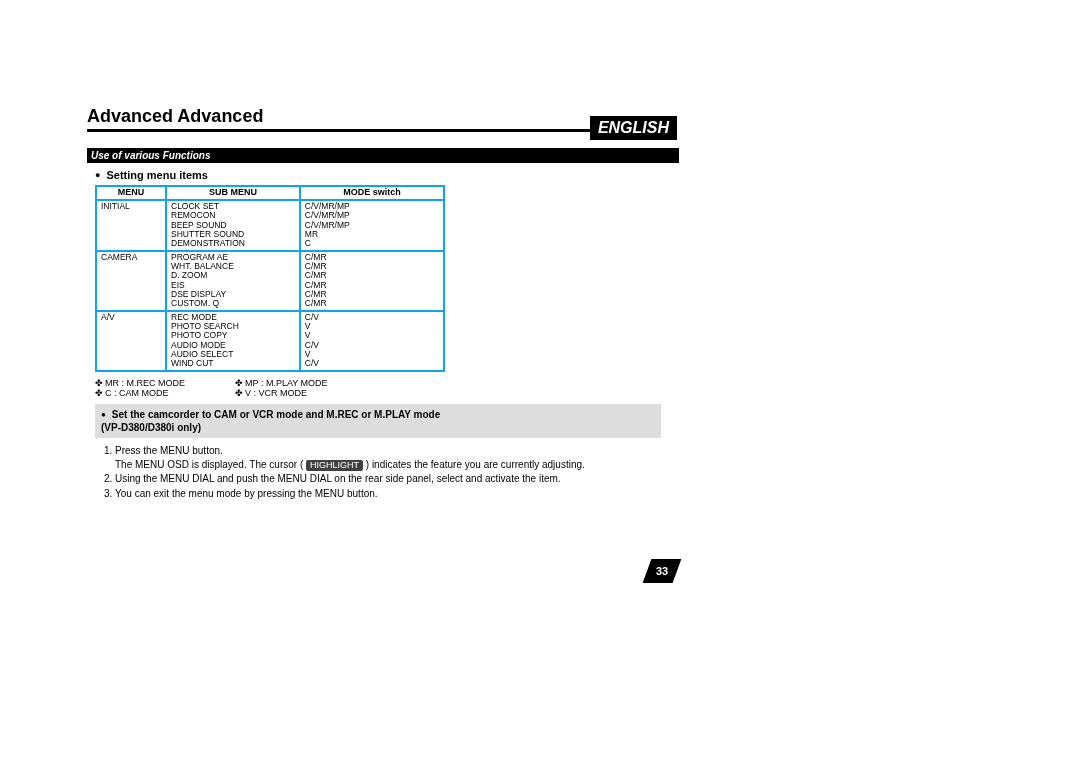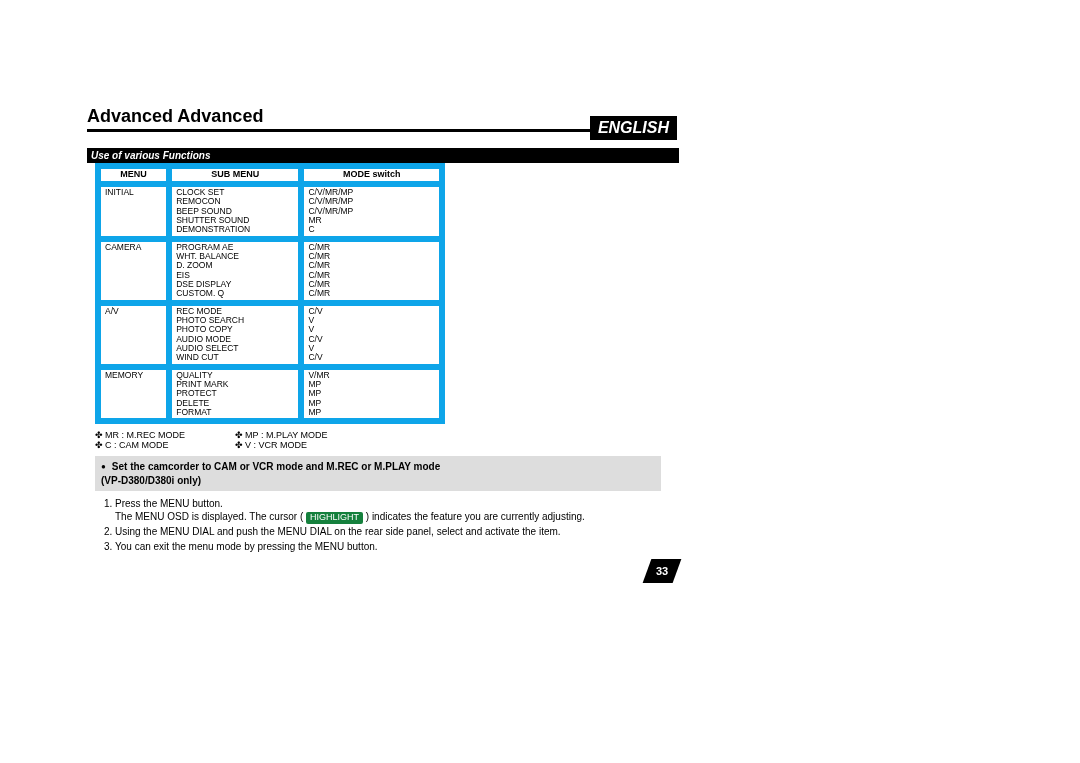--- a/index.html
+++ b/index.html
@@ -62,21 +62,21 @@
     margin-right: 6px;
     position: relative;
     top: -1px;
   }
   table.menu-tbl {
     border-collapse: collapse;
     margin-left: 8px;
     width: 350px;
   }
   table.menu-tbl th, table.menu-tbl td {
-    border: 6px solid #0ea5e9;
+    border: 2px solid #0ea5e9;
     text-align: left;
     padding: 1px 4px;
     vertical-align: top;
     font-size: 8.5px;
     line-height: 1.1;
   }
   table.menu-tbl th {
     font-weight: bold;
     text-align: center;
     font-size: 9px;
@@ -110,21 +110,21 @@
     top: -1px;
   }
   ol.steps {
     margin: 4px 0 0 14px;
     padding: 0 0 0 14px;
     font-size: 10px;
     line-height: 1.35;
   }
   ol.steps li { margin-bottom: 1px; }
   .highlight-pill {
-    background: #15803d;
+    background: #404040;
     color: #fff;
     padding: 0 4px;
     border-radius: 2px;
     font-size: 9px;
     display: inline-block;
     line-height: 1.3;
   }
   .page-badge {
     position: absolute;
     right: 0;
@@ -149,20 +149,21 @@
 <body>
 
 <div class="page">
 
   <div class="lang-box">ENGLISH</div>
 
   <div class="title">Advanced Advanced</div>
   <div class="title-underline"></div>
   <div class="subtitle-bar">Use of various Functions</div>
 
+  <div class="bullet-head">Setting menu items</div>
 
   <table class="menu-tbl">
     <thead>
       <tr>
         <th>MENU</th>
         <th>SUB MENU</th>
         <th>MODE switch</th>
       </tr>
     </thead>
     <tbody id="tbl-body">
@@ -214,37 +215,20 @@
           </td>
           <td class="c3">
             <span class="sub-line">C/V</span>
             <span class="sub-line">V</span>
             <span class="sub-line">V</span>
             <span class="sub-line">C/V</span>
             <span class="sub-line">V</span>
             <span class="sub-line">C/V</span>
           </td>
         </tr>
-        <tr>
-          <td class="c1">MEMORY</td>
-          <td class="c2">
-            <span class="sub-line">QUALITY</span>
-            <span class="sub-line">PRINT MARK</span>
-            <span class="sub-line">PROTECT</span>
-            <span class="sub-line">DELETE</span>
-            <span class="sub-line">FORMAT</span>
-          </td>
-          <td class="c3">
-            <span class="sub-line">V/MR</span>
-            <span class="sub-line">MP</span>
-            <span class="sub-line">MP</span>
-            <span class="sub-line">MP</span>
-            <span class="sub-line">MP</span>
-          </td>
-        </tr>
       </tbody>
   </table>
 
   <div class="legend">
     <div class="legend-row">
       <div class="legend-cell"><span class="clover">✤</span> <span>MR : M.REC MODE</span></div>
       <div class="legend-cell"><span class="clover">✤</span> <span>MP : M.PLAY MODE</span></div>
     </div>
     <div class="legend-row">
       <div class="legend-cell"><span class="clover">✤</span> <span>C : CAM MODE</span></div>

